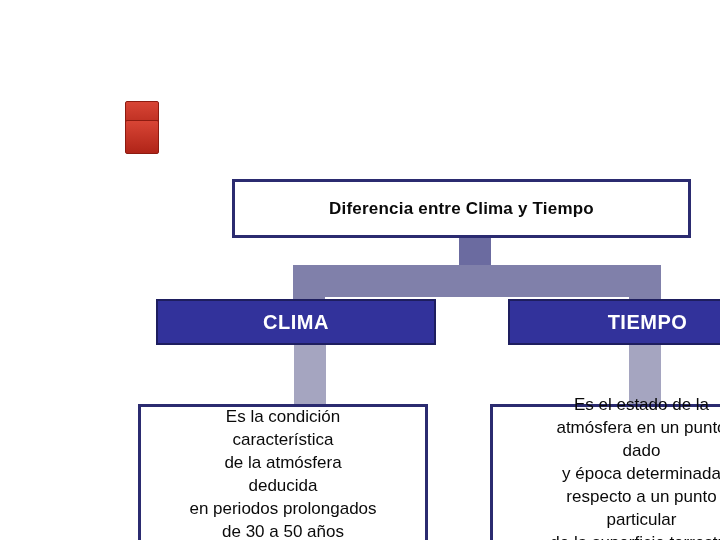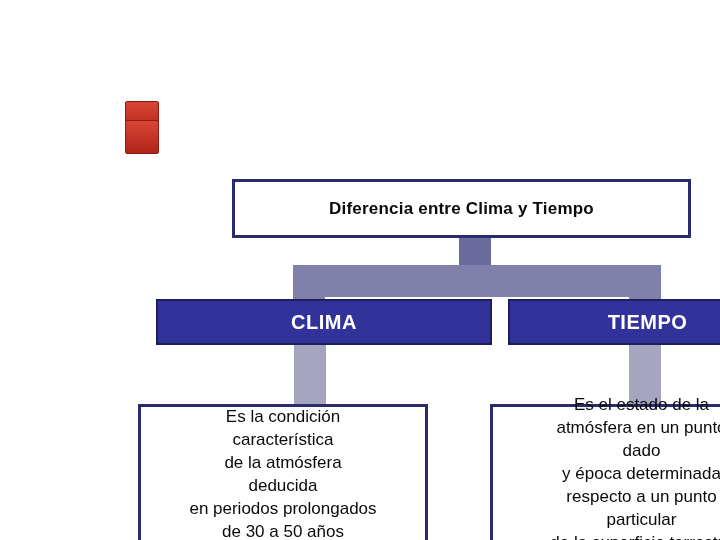--- a/index.html
+++ b/index.html
@@ -51,21 +51,21 @@
   .hdr {
     position: absolute; top: 203px; height: 46px;
     background: #32329b;
     border: 2px solid #1e1e5f;
     display: flex; align-items: center; justify-content: center;
   }
   .hdr span {
     color: #ffffff; font-weight: 700; font-size: 20px;
     letter-spacing: 0.5px;
   }
-  .hdr-left  { left: 60px;  width: 336px; justify-content: center; }
+  .hdr-left  { left: 60px;  width: 280px; justify-content: center; }
   .hdr-right { left: 412px; width: 279px; }
 
   
   .desc {
     position: absolute; top: 308px; height: 139px;
     background: #ffffff;
     border: 3px solid #2b2b70;
     display: flex; align-items: center; justify-content: center;
     text-align: center;
   }

